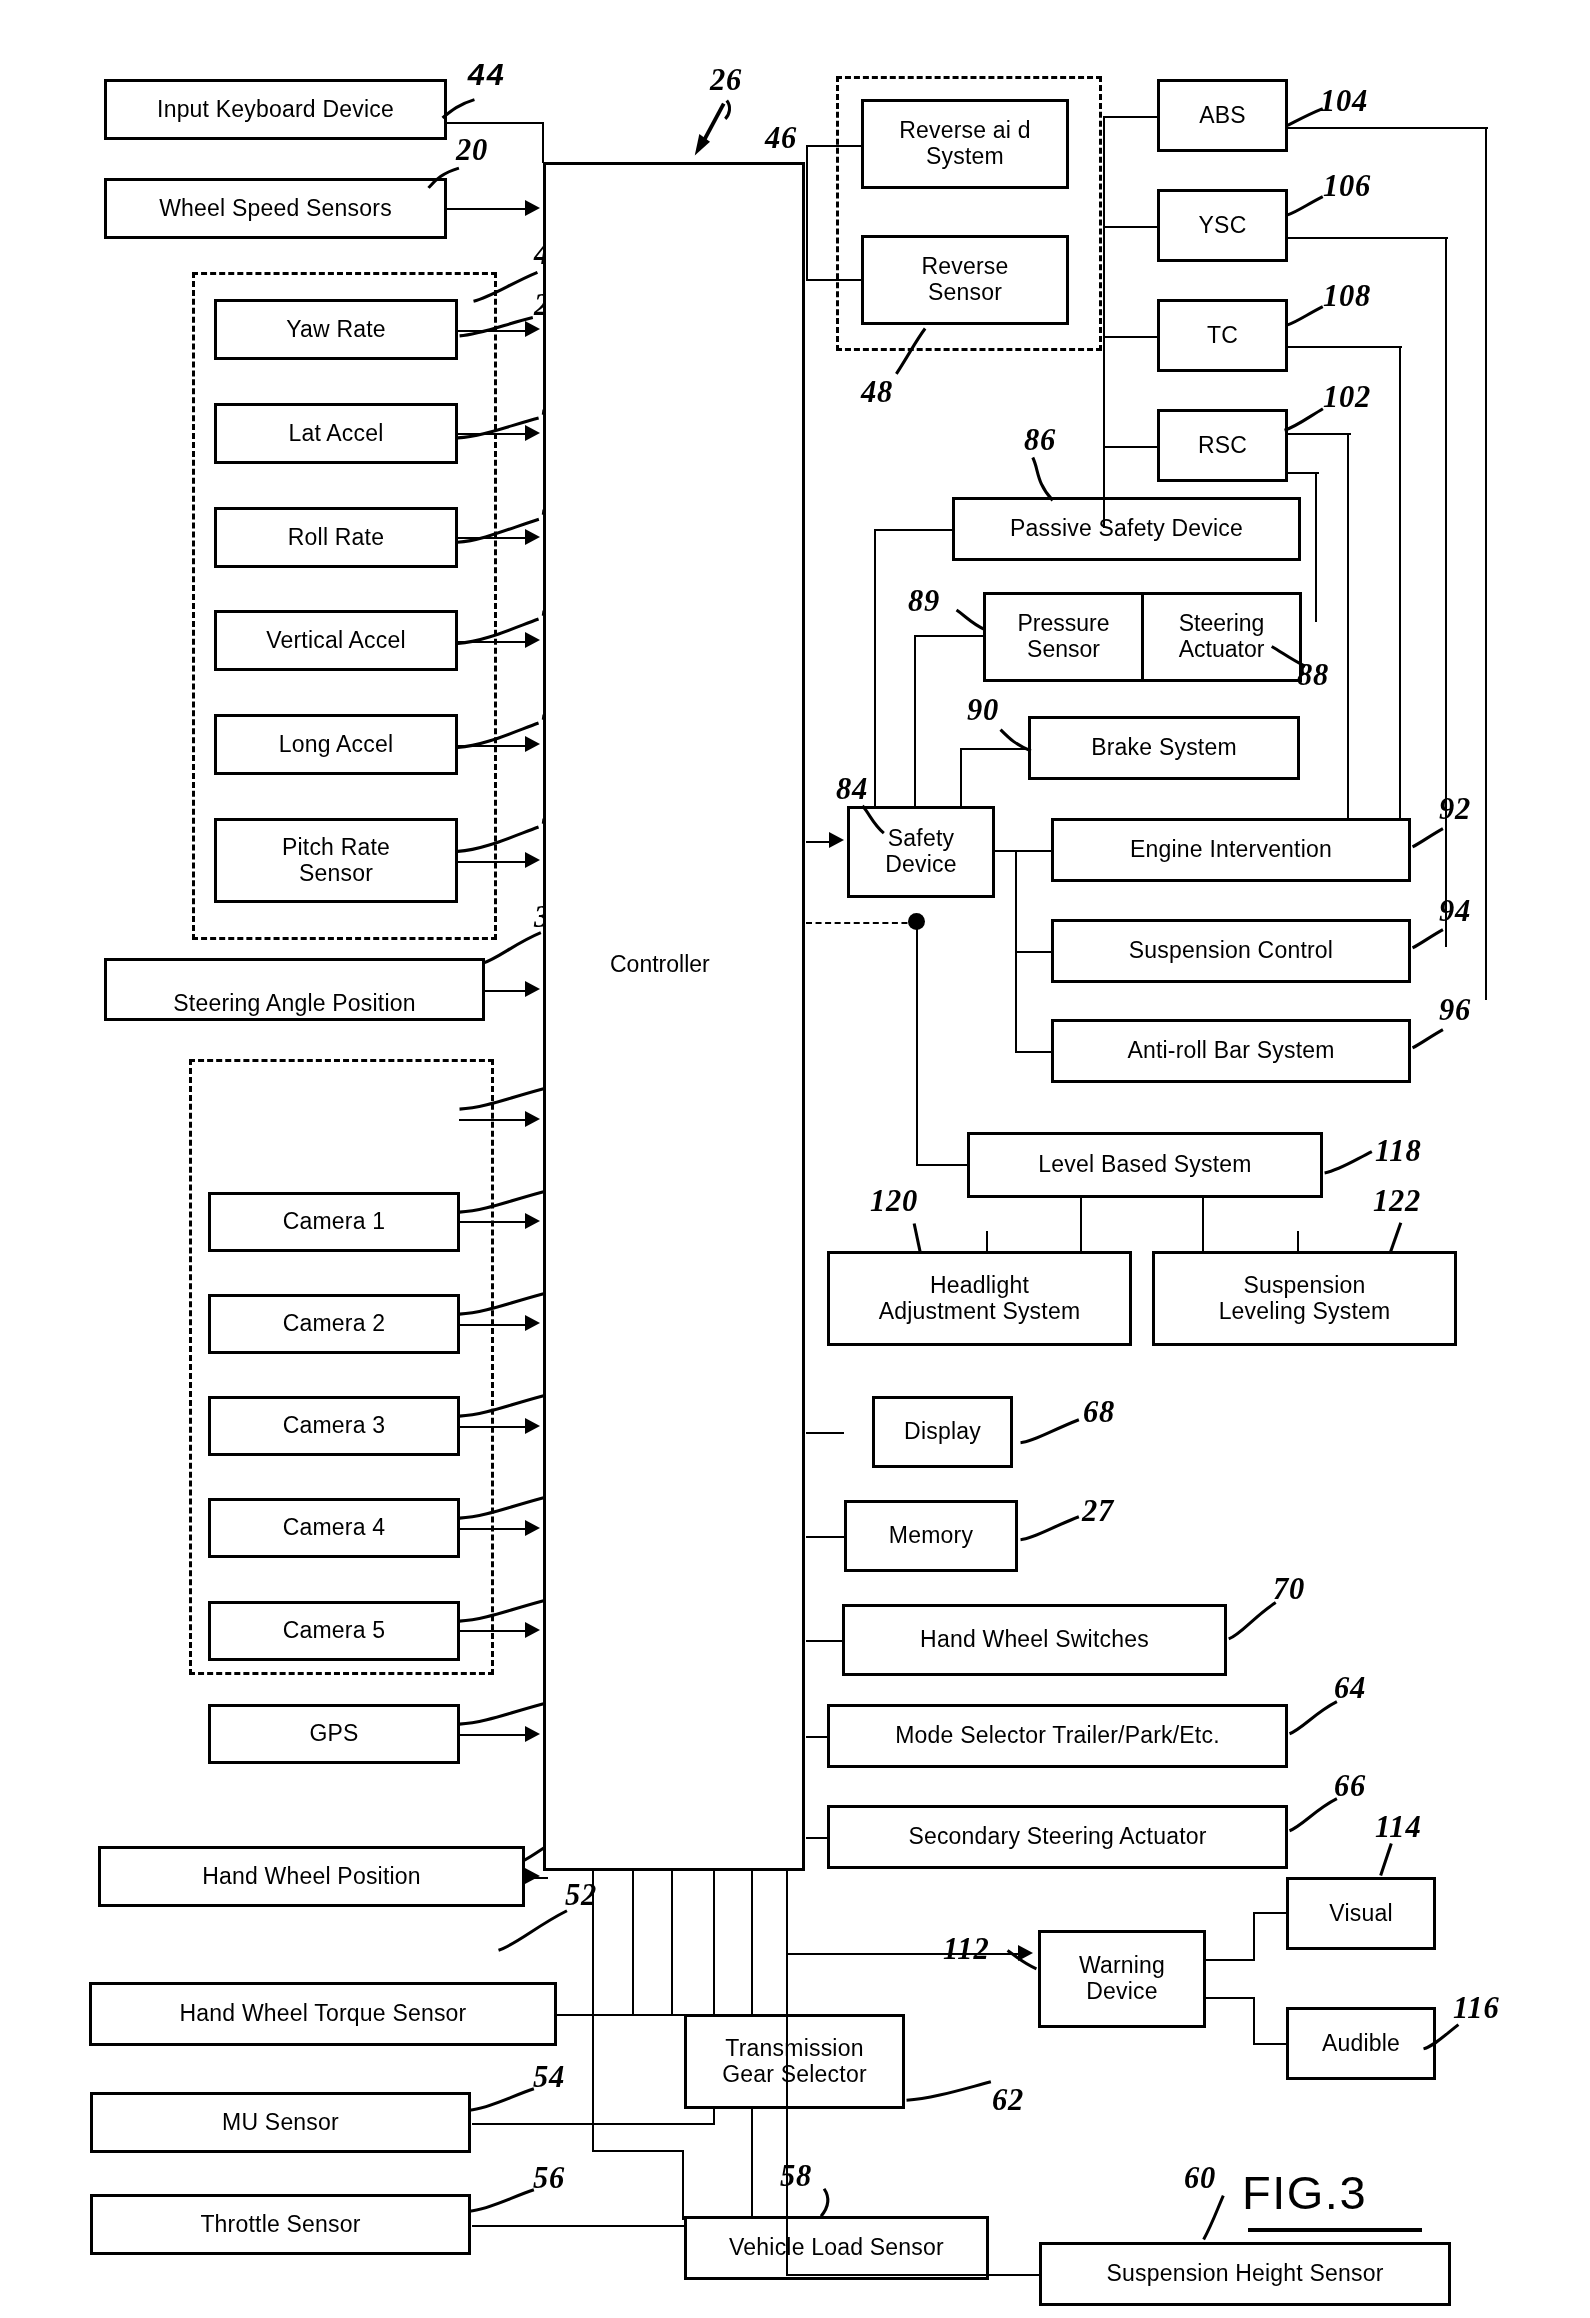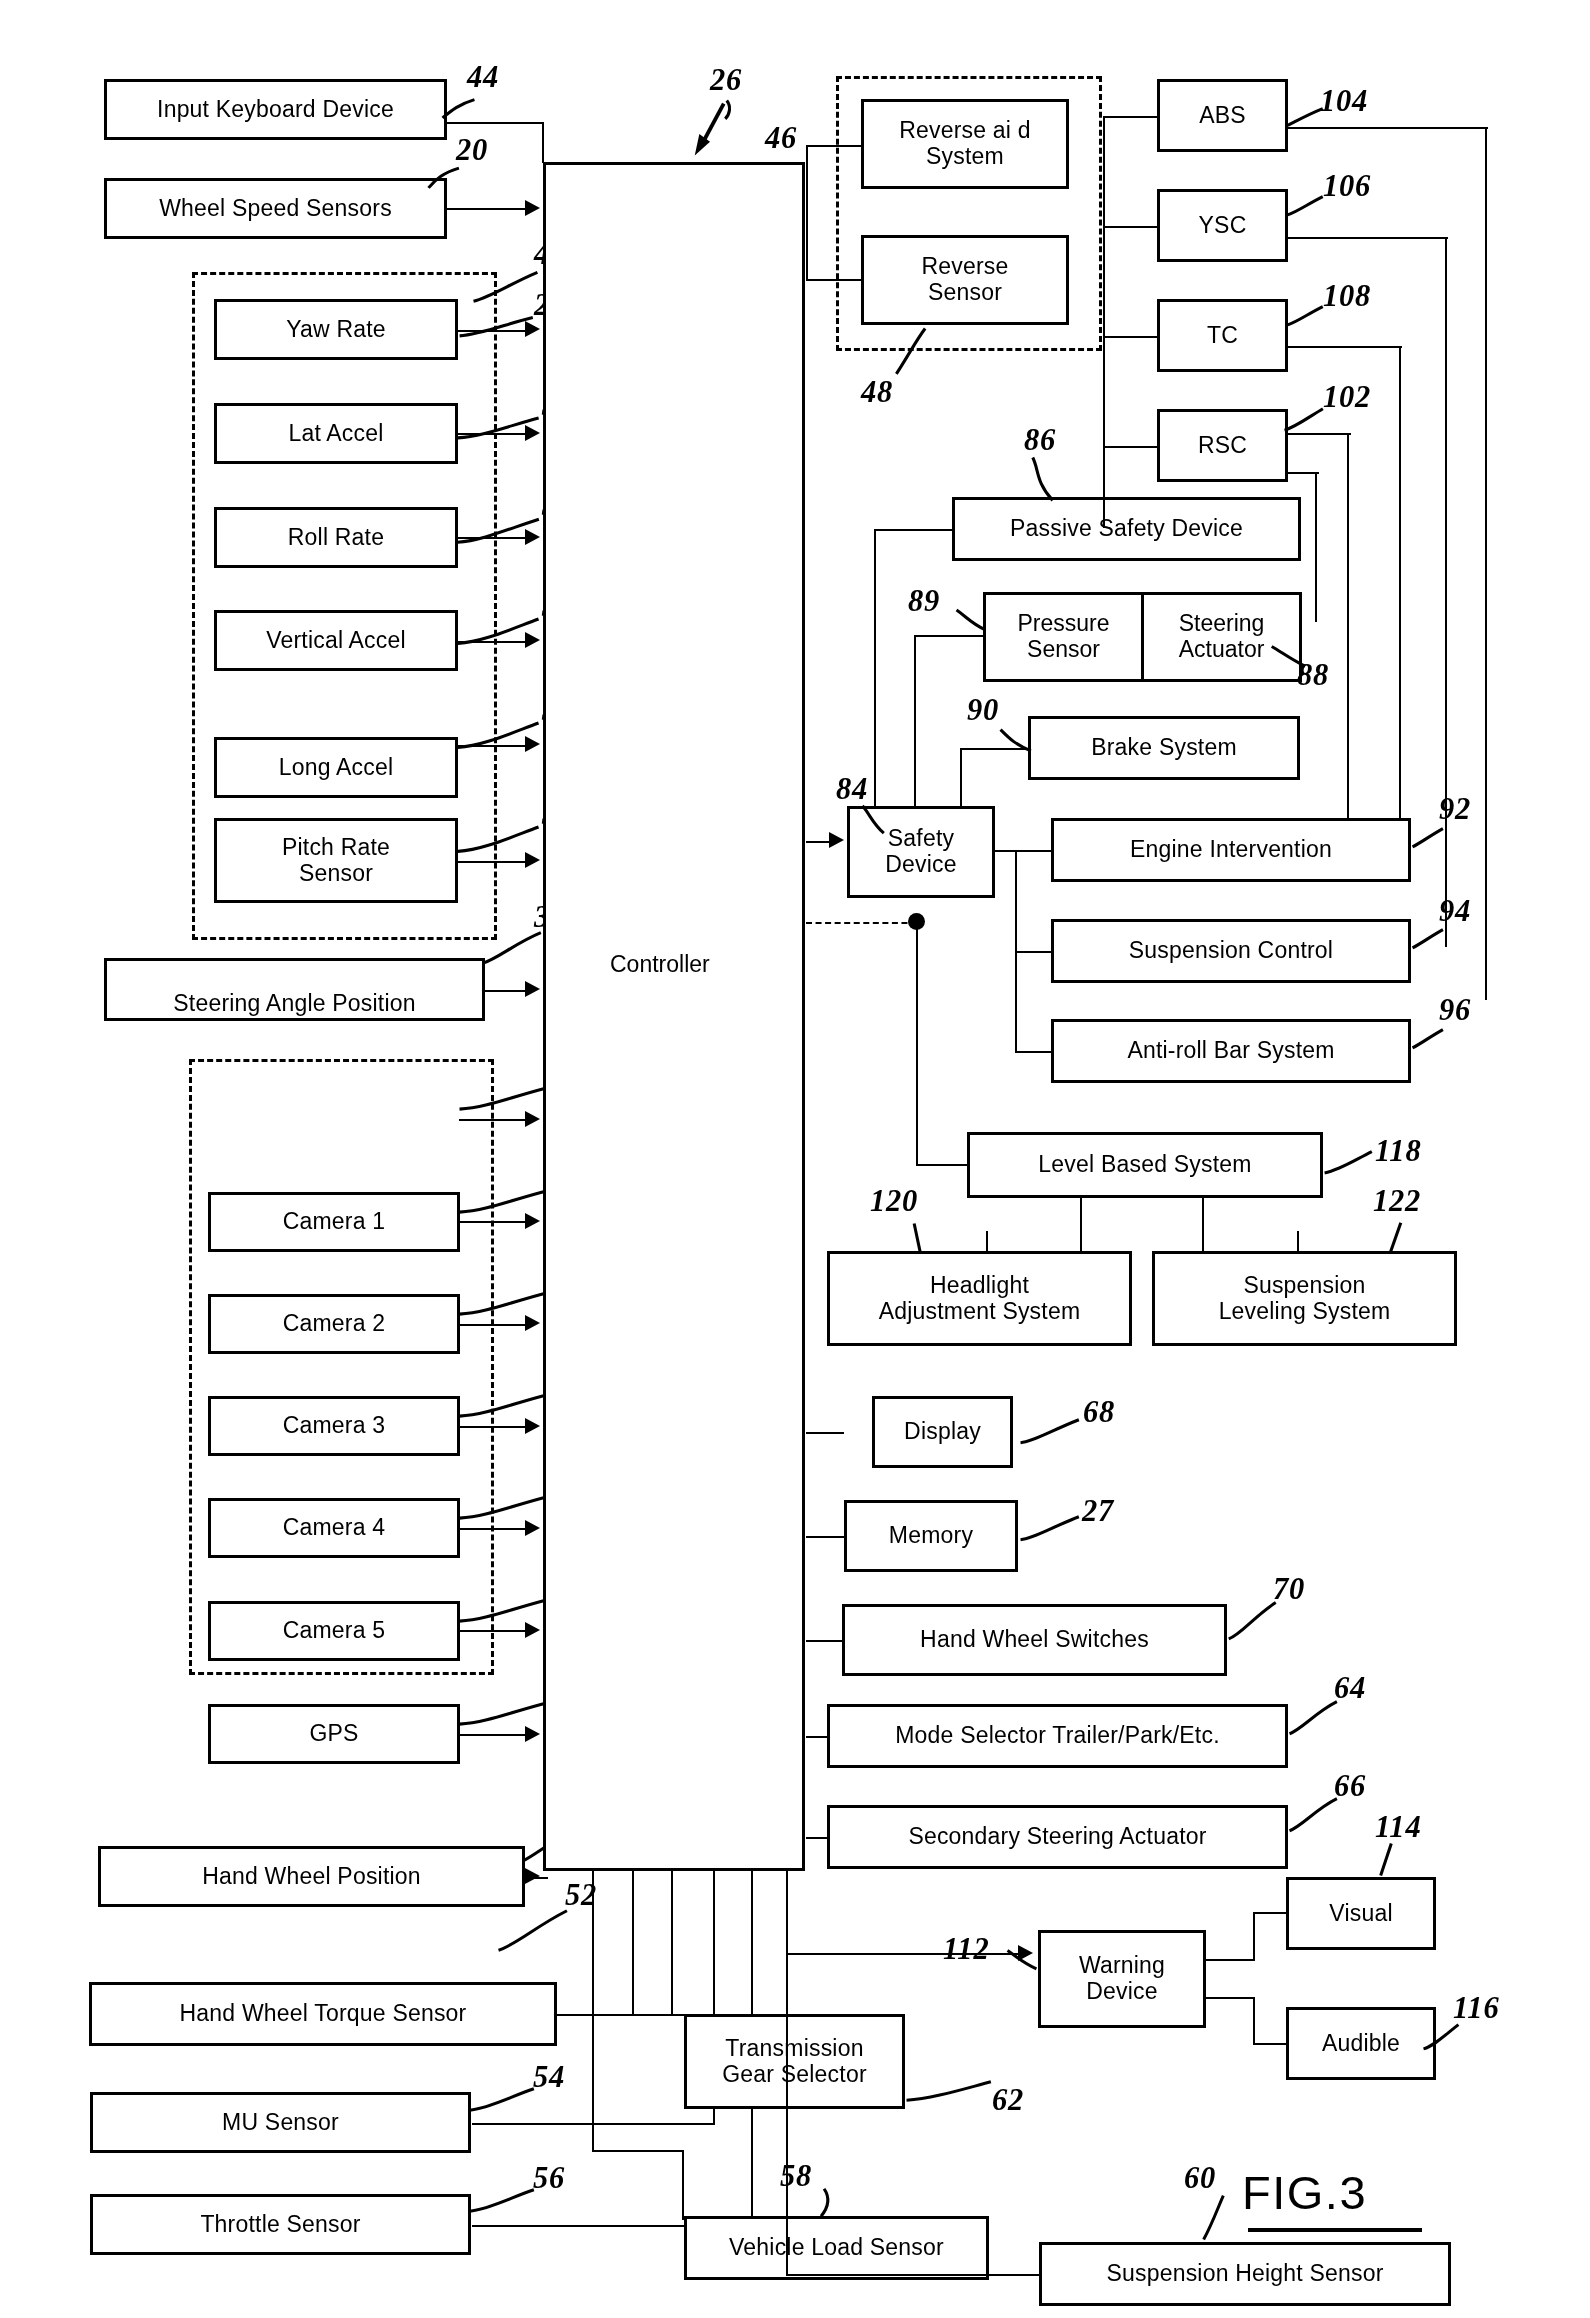--- a/index.html
+++ b/index.html
@@ -105,21 +105,21 @@
   .figrule{position:absolute;border-top:4.6px solid #000;}
 </style>
 </head>
 <body>
 
 <div id="sheet">
 
   <div class="box" style="left:104px;top:79px;width:343px;height:61px;">
     <span>Input Keyboard Device</span>
   </div>
-  <div class="ref" style="left:467px;top:60px;">44</div>
+  <div class="ref" style="left:467px;top:60px;font-family:Liberation Mono, monospace;">44</div>
   <div class="leader" style="left:441px;top:92px;">
     <svg width="38" height="30.5" viewBox="0 0 50 40">
         <path d="M2,34 C14,24 24,16 44,10" stroke="#000" stroke-width="4" fill="none"></path>
       </svg>
   </div>
 
   <div class="box" style="left:104px;top:178px;width:343px;height:61px;">
     <span>Wheel Speed Sensors</span>
   </div>
   <div class="ref" style="left:456px;top:133px;">20</div>
@@ -171,21 +171,21 @@
   <div class="box" style="left:214px;top:610px;width:244px;height:61px;">
     <span>Vertical Accel</span>
   </div>
   <div class="ref" style="left:542px;top:589px;">35</div>
   <div class="leader" style="left:456px;top:616px;">
     <svg width="89" height="35" viewBox="0 0 116 46">
         <path d="M2,36 C34,34 70,18 108,4" stroke="#000" stroke-width="4" fill="none"></path>
       </svg>
   </div>
 
-  <div class="box" style="left:214px;top:737px;width:244px;height:61px;">
+  <div class="box" style="left:214px;top:714px;width:244px;height:61px;">
     <span>Long Accel</span>
   </div>
   <div class="ref" style="left:542px;top:693px;">36</div>
   <div class="leader" style="left:456px;top:720px;">
     <svg width="89" height="35" viewBox="0 0 116 46">
         <path d="M2,36 C34,34 70,18 108,4" stroke="#000" stroke-width="4" fill="none"></path>
       </svg>
   </div>
 
   <div class="box" style="left:214px;top:818px;width:244px;height:85px;flex-direction:column;">

